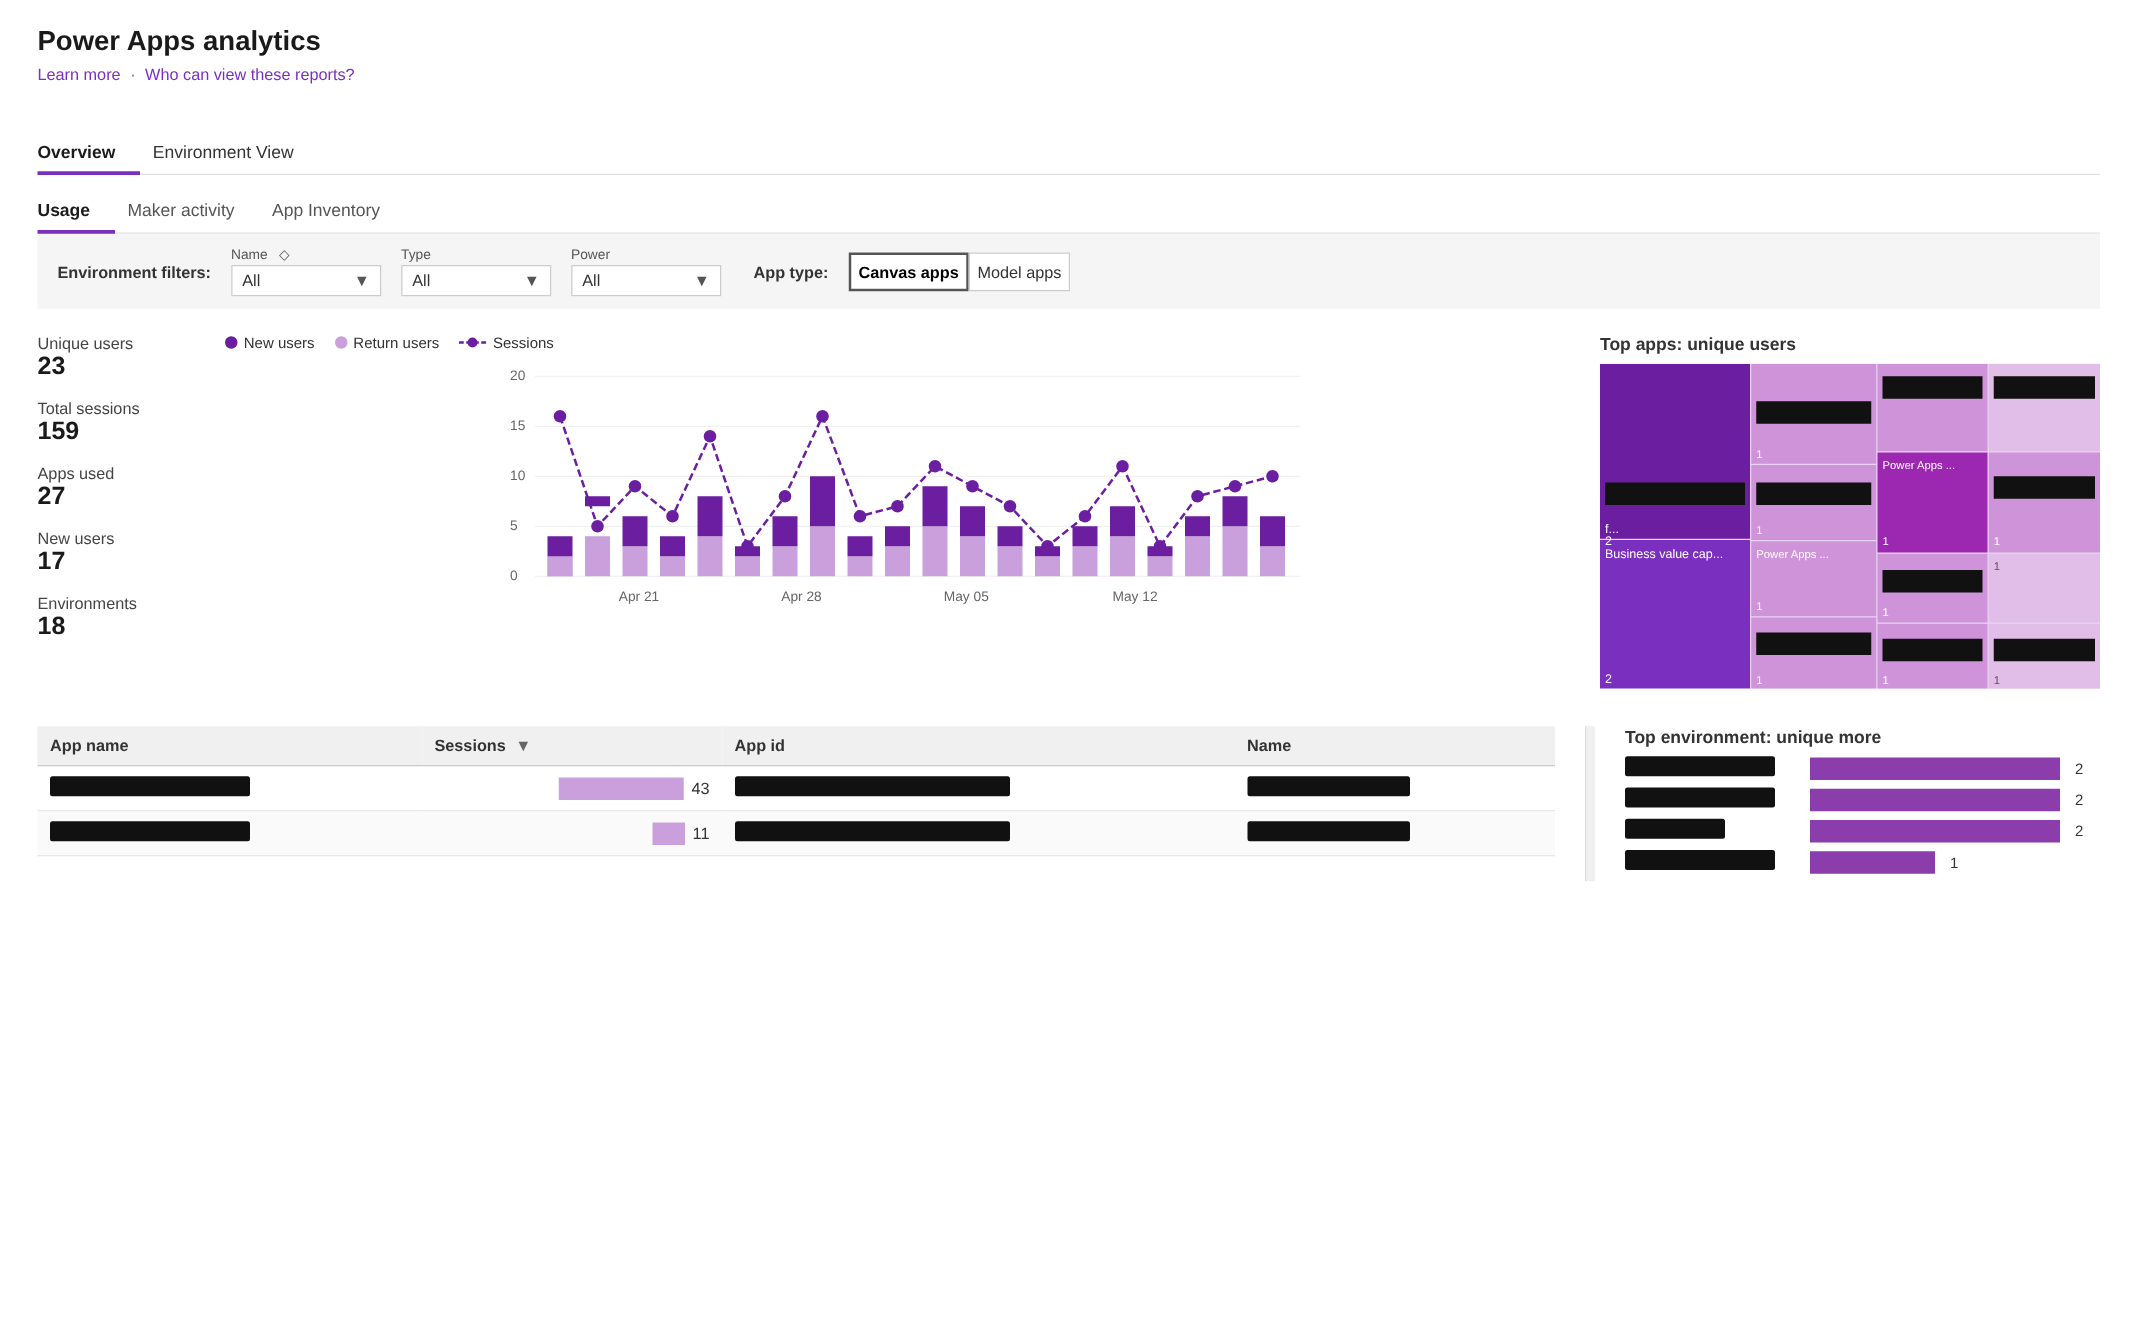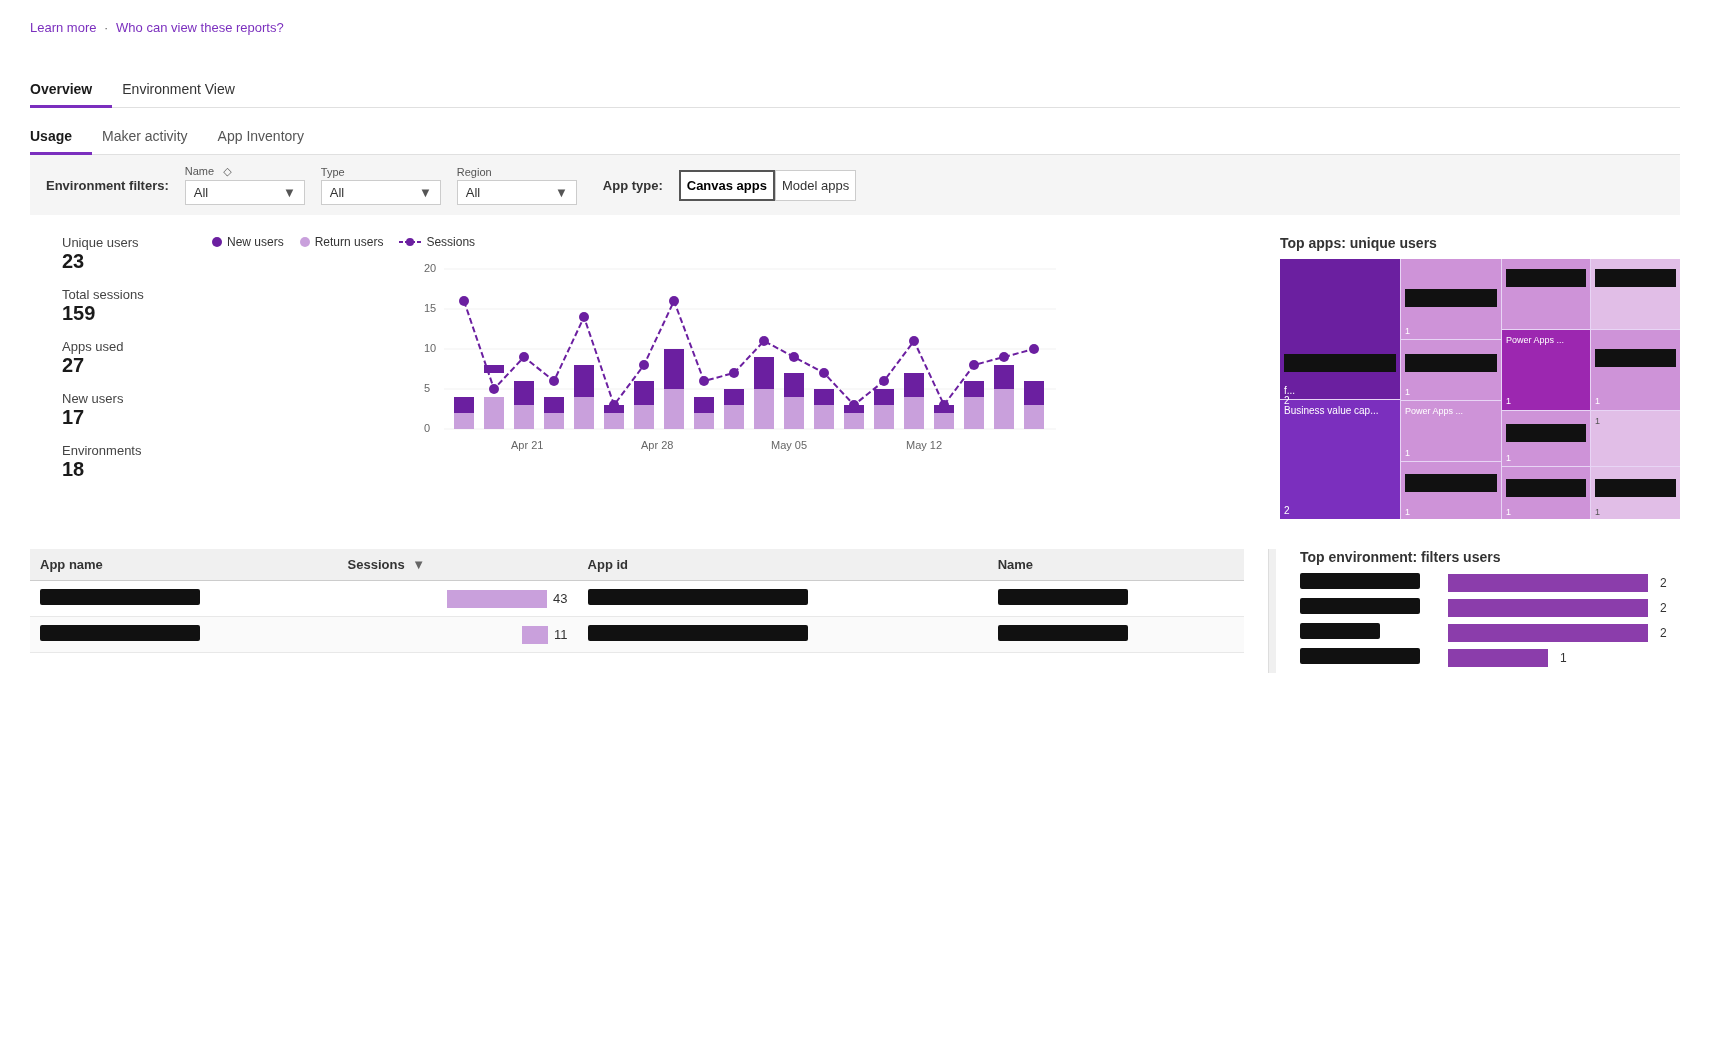--- a/index.html
+++ b/index.html
@@ -31,21 +31,21 @@
     .filter-group-label { font-size: 11px; color: #555; }
     .filter-select { display: flex; align-items: center; background: #fff; border: 1px solid #ccc; padding: 4px 8px; min-width: 120px; cursor: pointer; font-size: 13px; gap: 6px; }
     .filter-select .arrow { margin-left: auto; color: #555; }
     .app-type-label { font-weight: 600; font-size: 13px; margin-left: 10px; white-space: nowrap; }
     .app-type-buttons { display: flex; gap: 0; }
     .app-type-btn { padding: 6px 6px; border: 1px solid #ccc; cursor: pointer; font-size: 13px; background: #fff; }
     .app-type-btn.active { background: #fff; border: 2px solid #555; font-weight: 600; }
     .app-type-btn:not(.active) { color: #333; }
 
     
-    .content-area { display: flex; gap: 20px; padding: 20px 0; margin-left: 32px; }
+    .content-area { display: flex; gap: 20px; padding: 20px 0; }
 
     
     .stats-panel { min-width: 130px; display: flex; flex-direction: column; gap: 14px; }
     .stat-item { }
     .stat-label { font-size: 13px; color: #444; }
     .stat-value { font-size: 20px; font-weight: 700; color: #1a1a1a; }
 
     
     .chart-panel { flex: 1; min-width: 0; }
     .chart-title { font-size: 14px; font-weight: 600; margin-bottom: 8px; }
@@ -86,20 +86,21 @@
     .env-bar-count { font-size: 12px; color: #333; margin-left: 4px; }
 
     .scrollbar-divider { width: 8px; background: #f0f0f0; margin: 0 4px; border-left: 1px solid #ddd; }
   </style>
 </head>
 <body>
 
 <div class="page">
 
   <div>
+    <h1 class="page-title">Power Apps analytics</h1>
     <div class="page-links">
       <a href="#">Learn more</a>
       <span class="sep">·</span>
       <a href="#">Who can view these reports?</a>
     </div>
   </div>
 
   <div class="top-nav">
     <div class="top-nav-item active">Overview</div>
     <div class="top-nav-item">Environment View</div>
@@ -127,21 +128,21 @@
 
     <div class="filter-group">
       <span class="filter-group-label">Type</span>
       <div class="filter-select">
         <span>All</span>
         <span class="arrow">▼</span>
       </div>
     </div>
 
     <div class="filter-group">
-      <span class="filter-group-label">Region</span>
+      <span class="filter-group-label">Power</span>
       <div class="filter-select">
         <span>All</span>
         <span class="arrow">▼</span>
       </div>
     </div>
 
     <span class="app-type-label">App type:</span>
     <div class="app-type-buttons">
       <button class="app-type-btn active">Canvas apps</button>
       <button class="app-type-btn">Model apps</button>
@@ -414,21 +415,21 @@
               <span class="redacted-bar" style="width:130px;"></span>
             </td>
           </tr>
         </tbody>
       </table>
     </div>
 
     <div class="scrollbar-divider"></div>
 
     <div class="env-panel">
-      <div class="env-title">Top environment: filters users</div>
+      <div class="env-title">Top environment: unique more</div>
 
       <div class="env-bar-row">
         <div class="env-bar-label">
           <span class="redacted-bar" style="width:120px;"></span>
         </div>
         <div class="env-bar-fill" style="width:200px;"></div>
         <span class="env-bar-count">2</span>
       </div>
       <div class="env-bar-row">
         <div class="env-bar-label">

